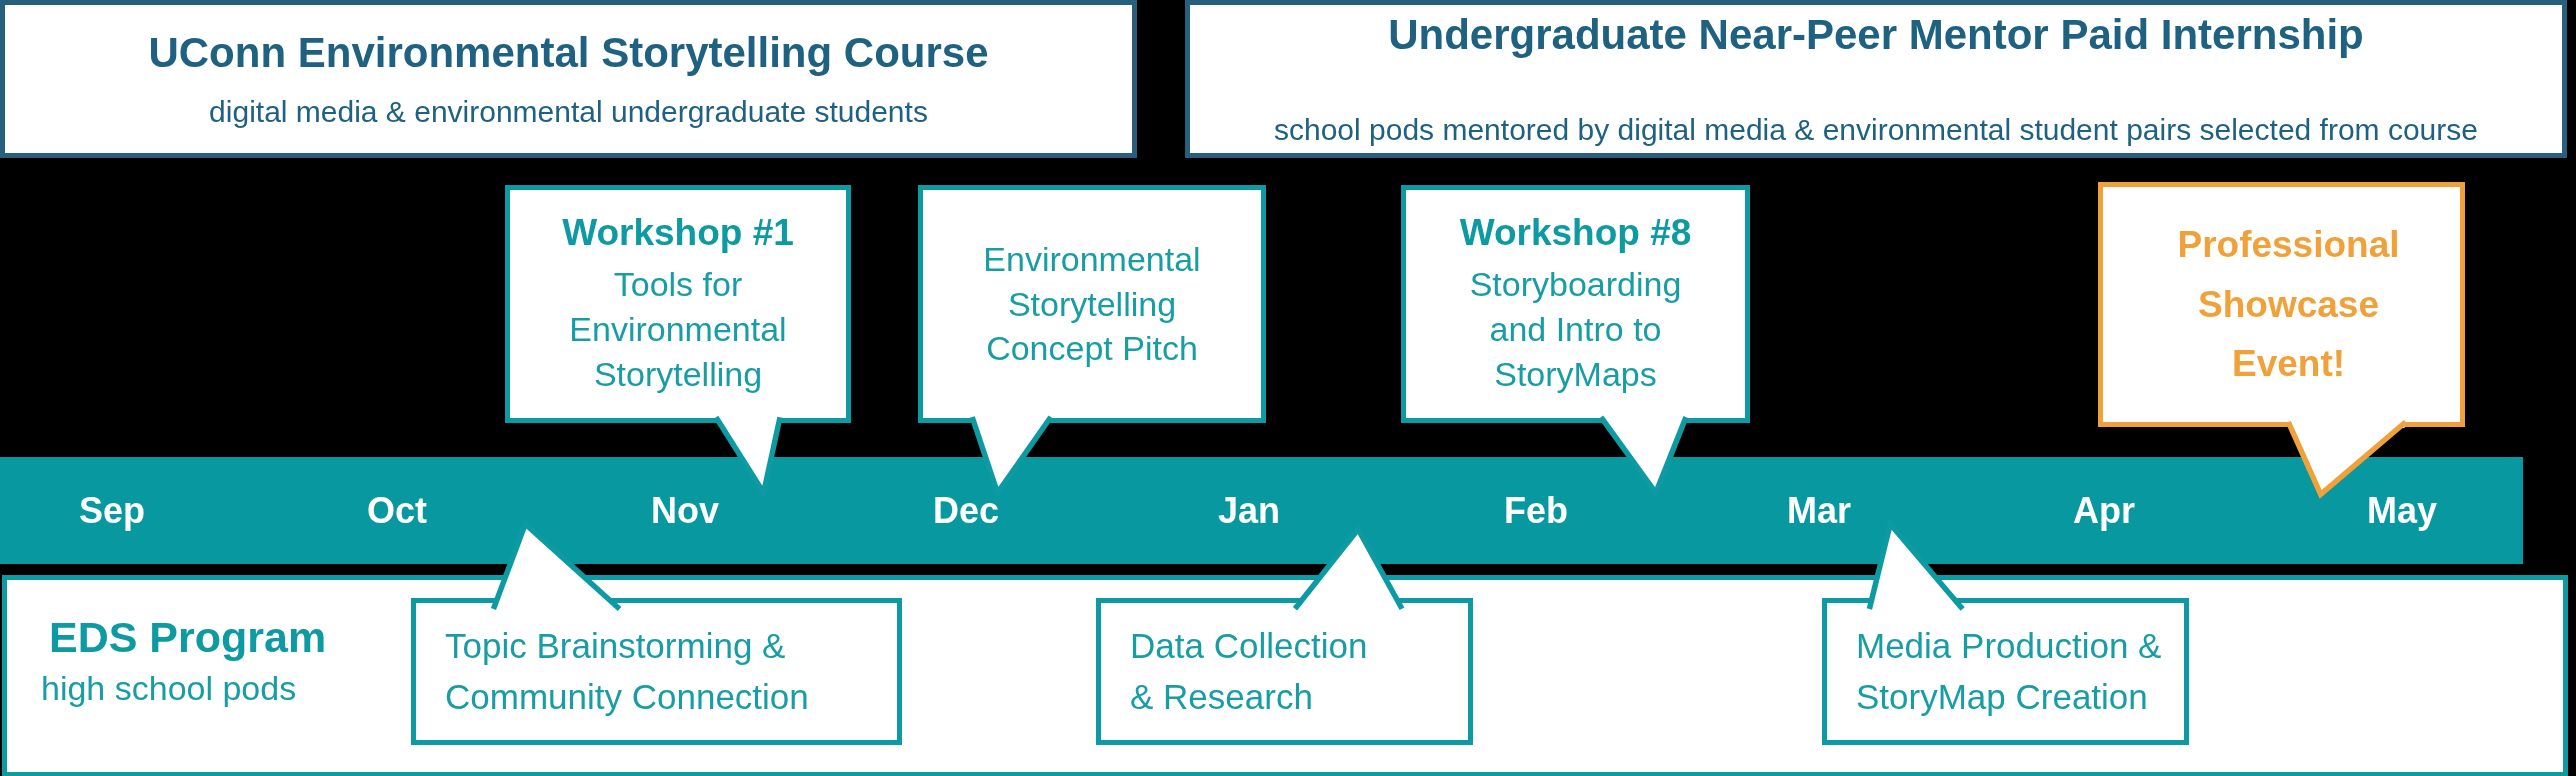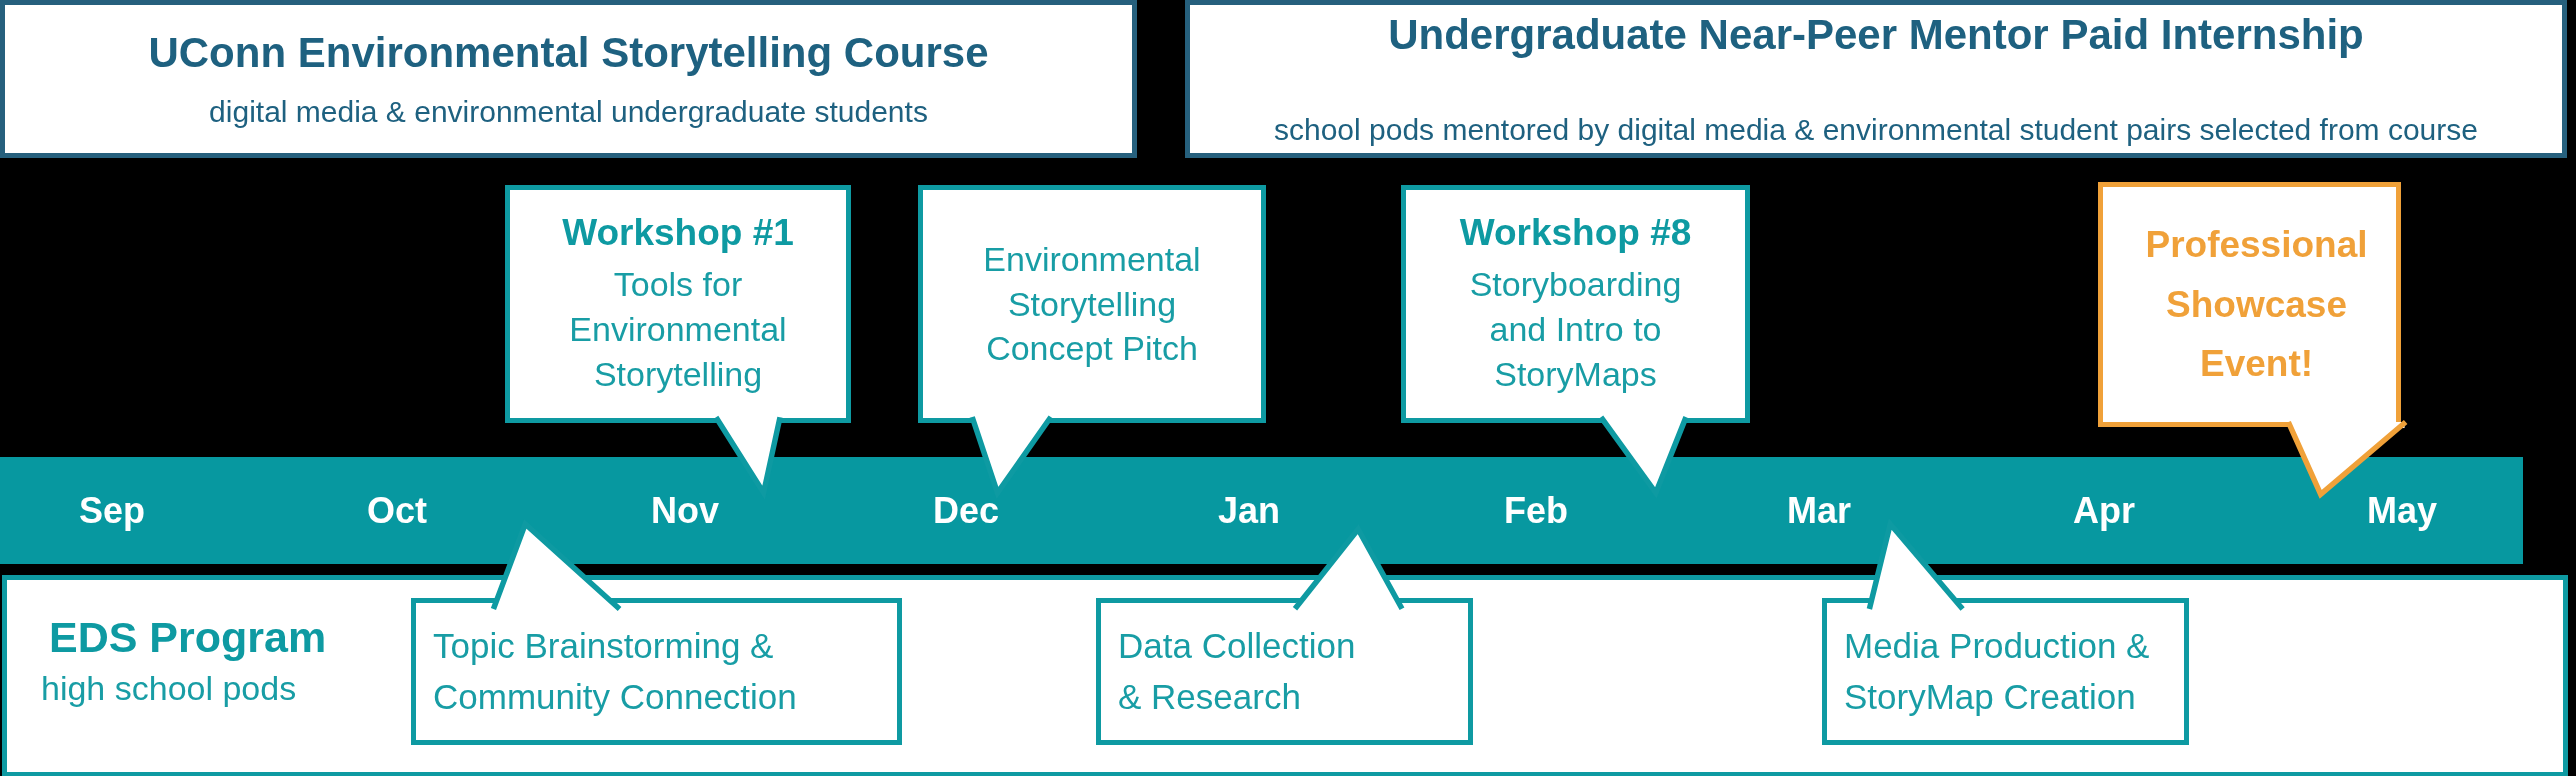--- a/index.html
+++ b/index.html
@@ -89,21 +89,21 @@
   }
   .callout .c-line {
     color: var(--teal_text, #189DA5);
     font-size: 34px;
     line-height: 1.32;
   }
   #workshop-1 { left: 505px;  top: 185px; width: 346px; height: 238px; }
   #workshop-2 { left: 918px; top: 185px; width: 348px; height: 238px; }
   #workshop-3 { left: 1401px; top: 185px; width: 349px; height: 238px; }
   #showcase   {
-    left: 2098px; top: 182px; width: 303px; height: 245px;
+    left: 2098px; top: 182px; width: 367px; height: 245px;
     border-color: var(--orange, #F0A139);
     padding-left: 14px;
   }
   #showcase .s-line {
     color: var(--orange, #F0A139);
     font-size: 37px;
     font-weight: bold;
     line-height: 1.62;
   }
 
@@ -141,21 +141,21 @@
   .milestone {
     position: absolute;
     top: 598px;
     height: 147px;
     background: #ffffff;
     border: 5.5px solid var(--teal, #0E9AA2);
     box-sizing: border-box;
     display: flex;
     flex-direction: column;
     justify-content: center;
-    padding-left: 17px;
+    padding-left: 29px;
     z-index: 3;
   }
   .milestone .m-line {
     color: var(--teal_text, #189DA5);
     font-size: 35px;
     line-height: 1.45;
     white-space: nowrap;
   }
   #milestone-1 { left: 411px;  width: 491px; }
   #milestone-2 { left: 1096px; width: 377px; }

